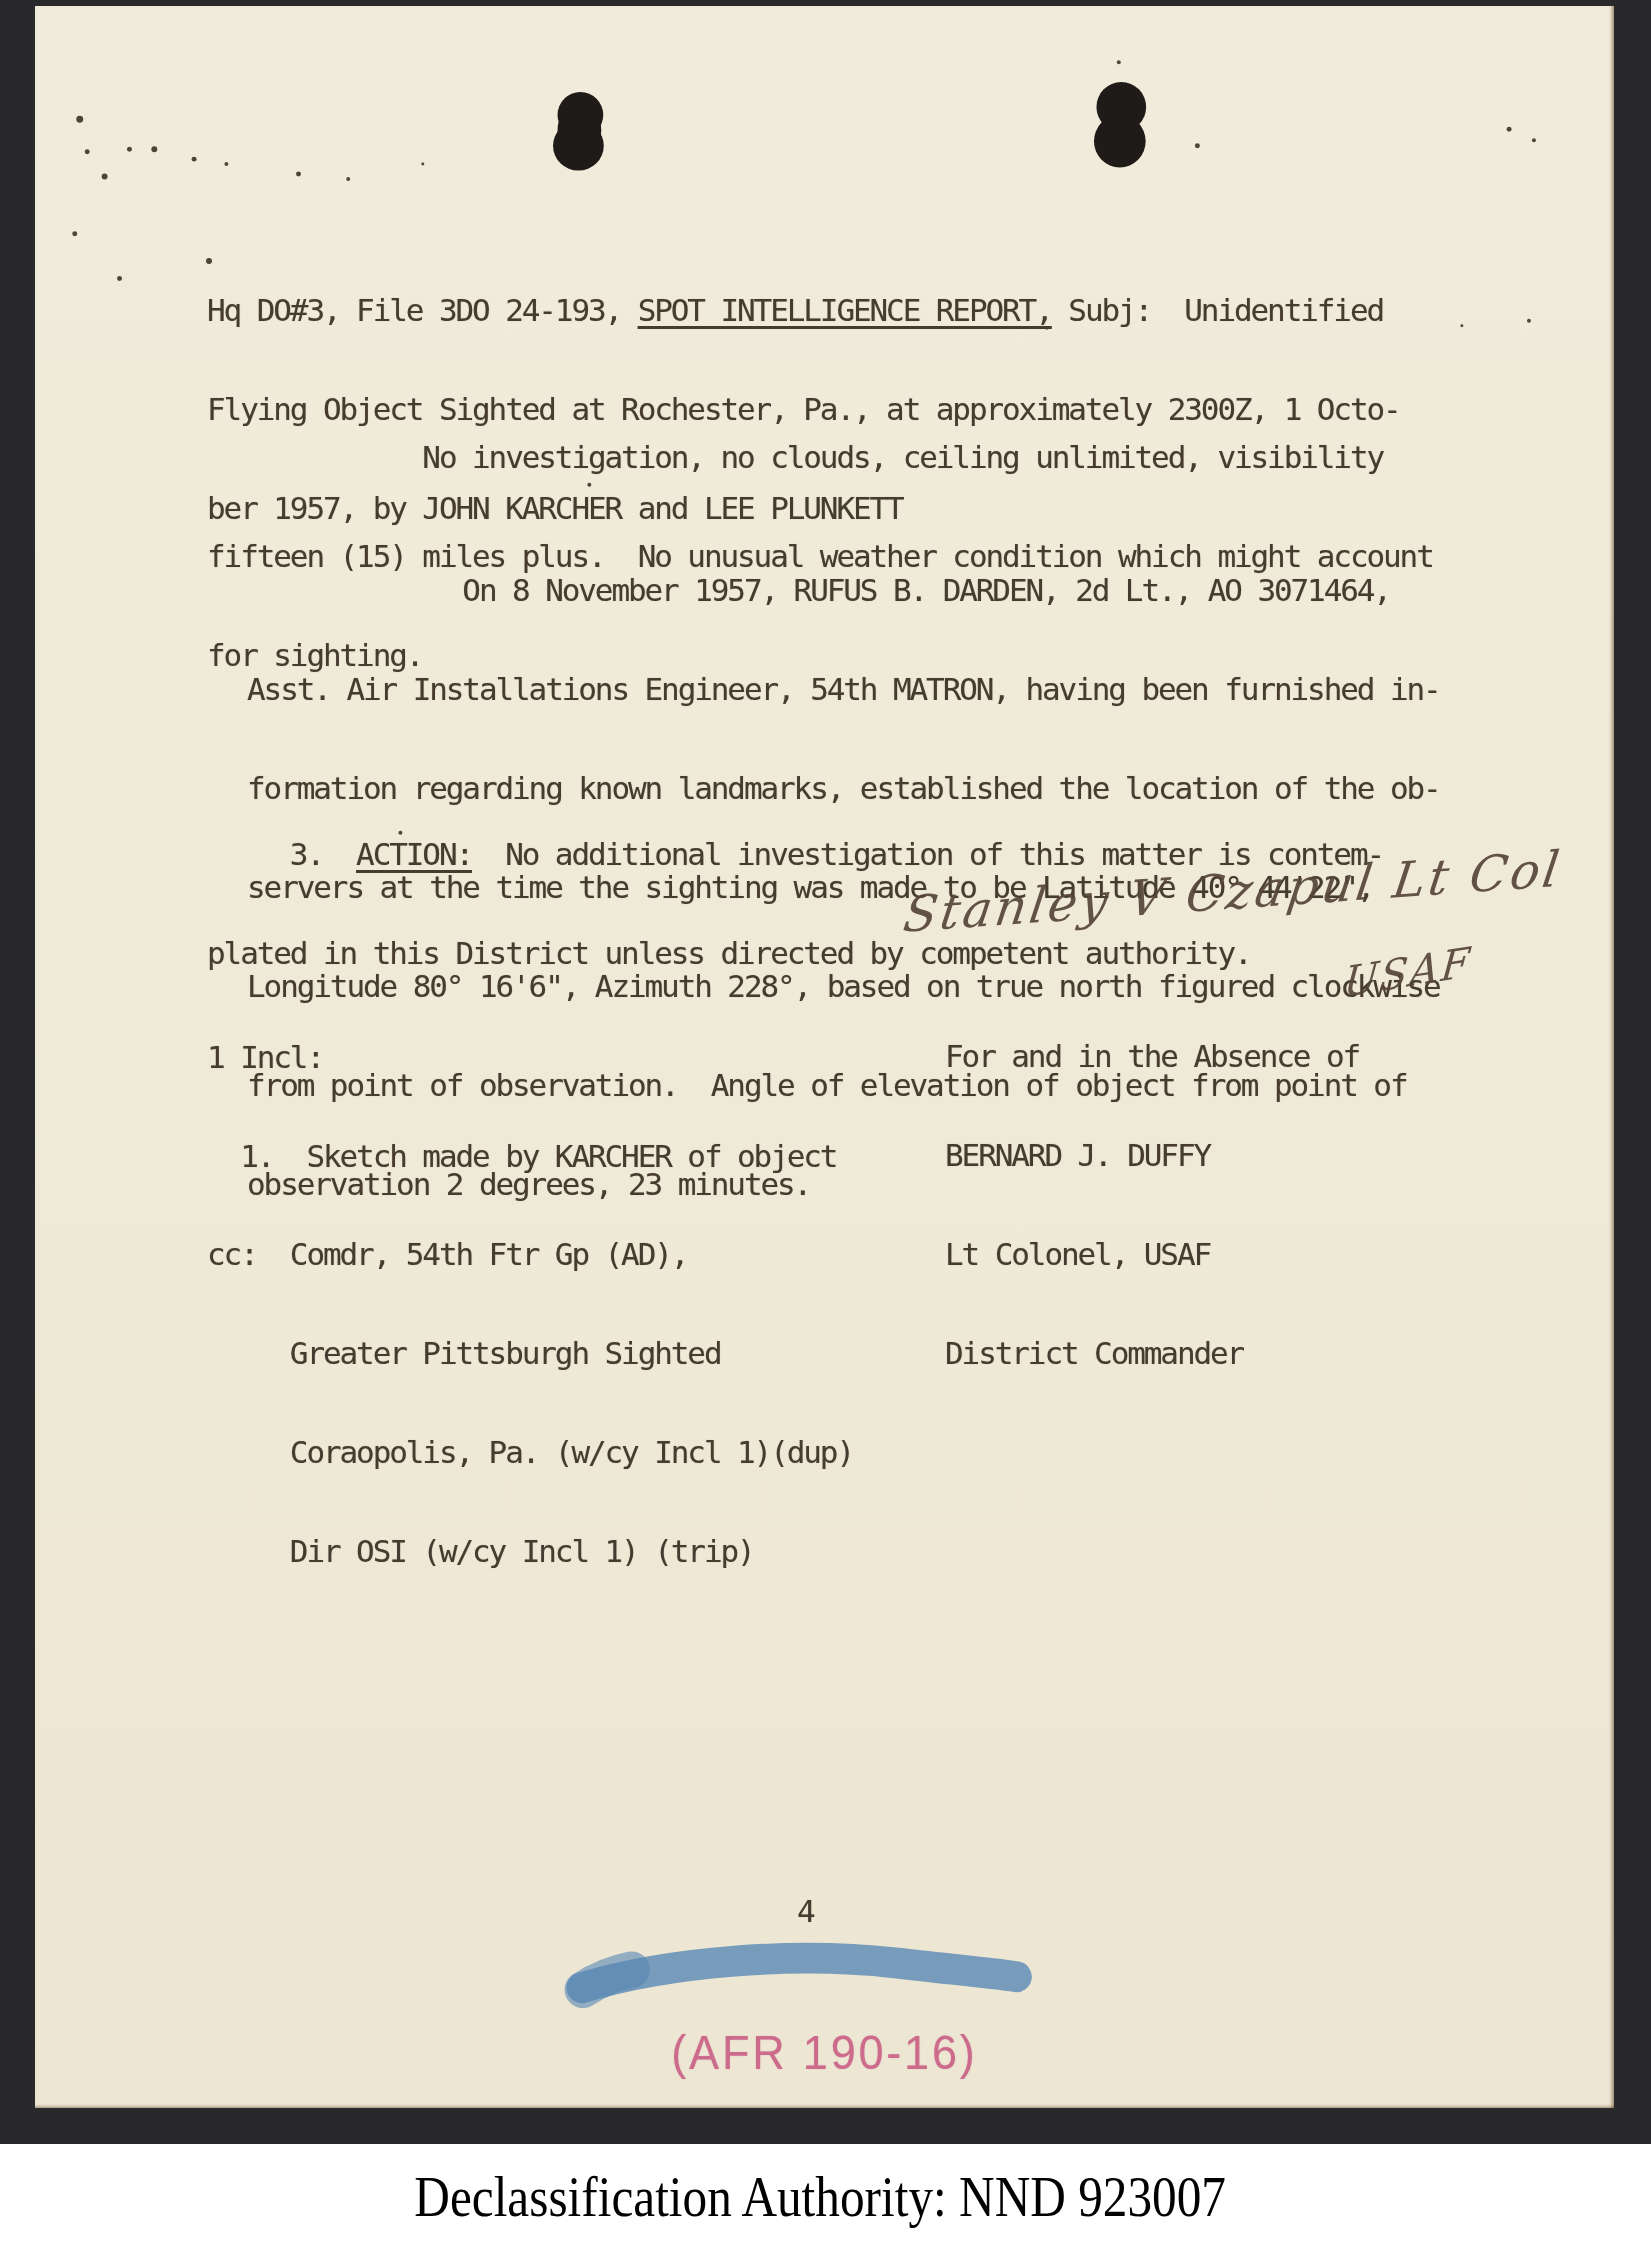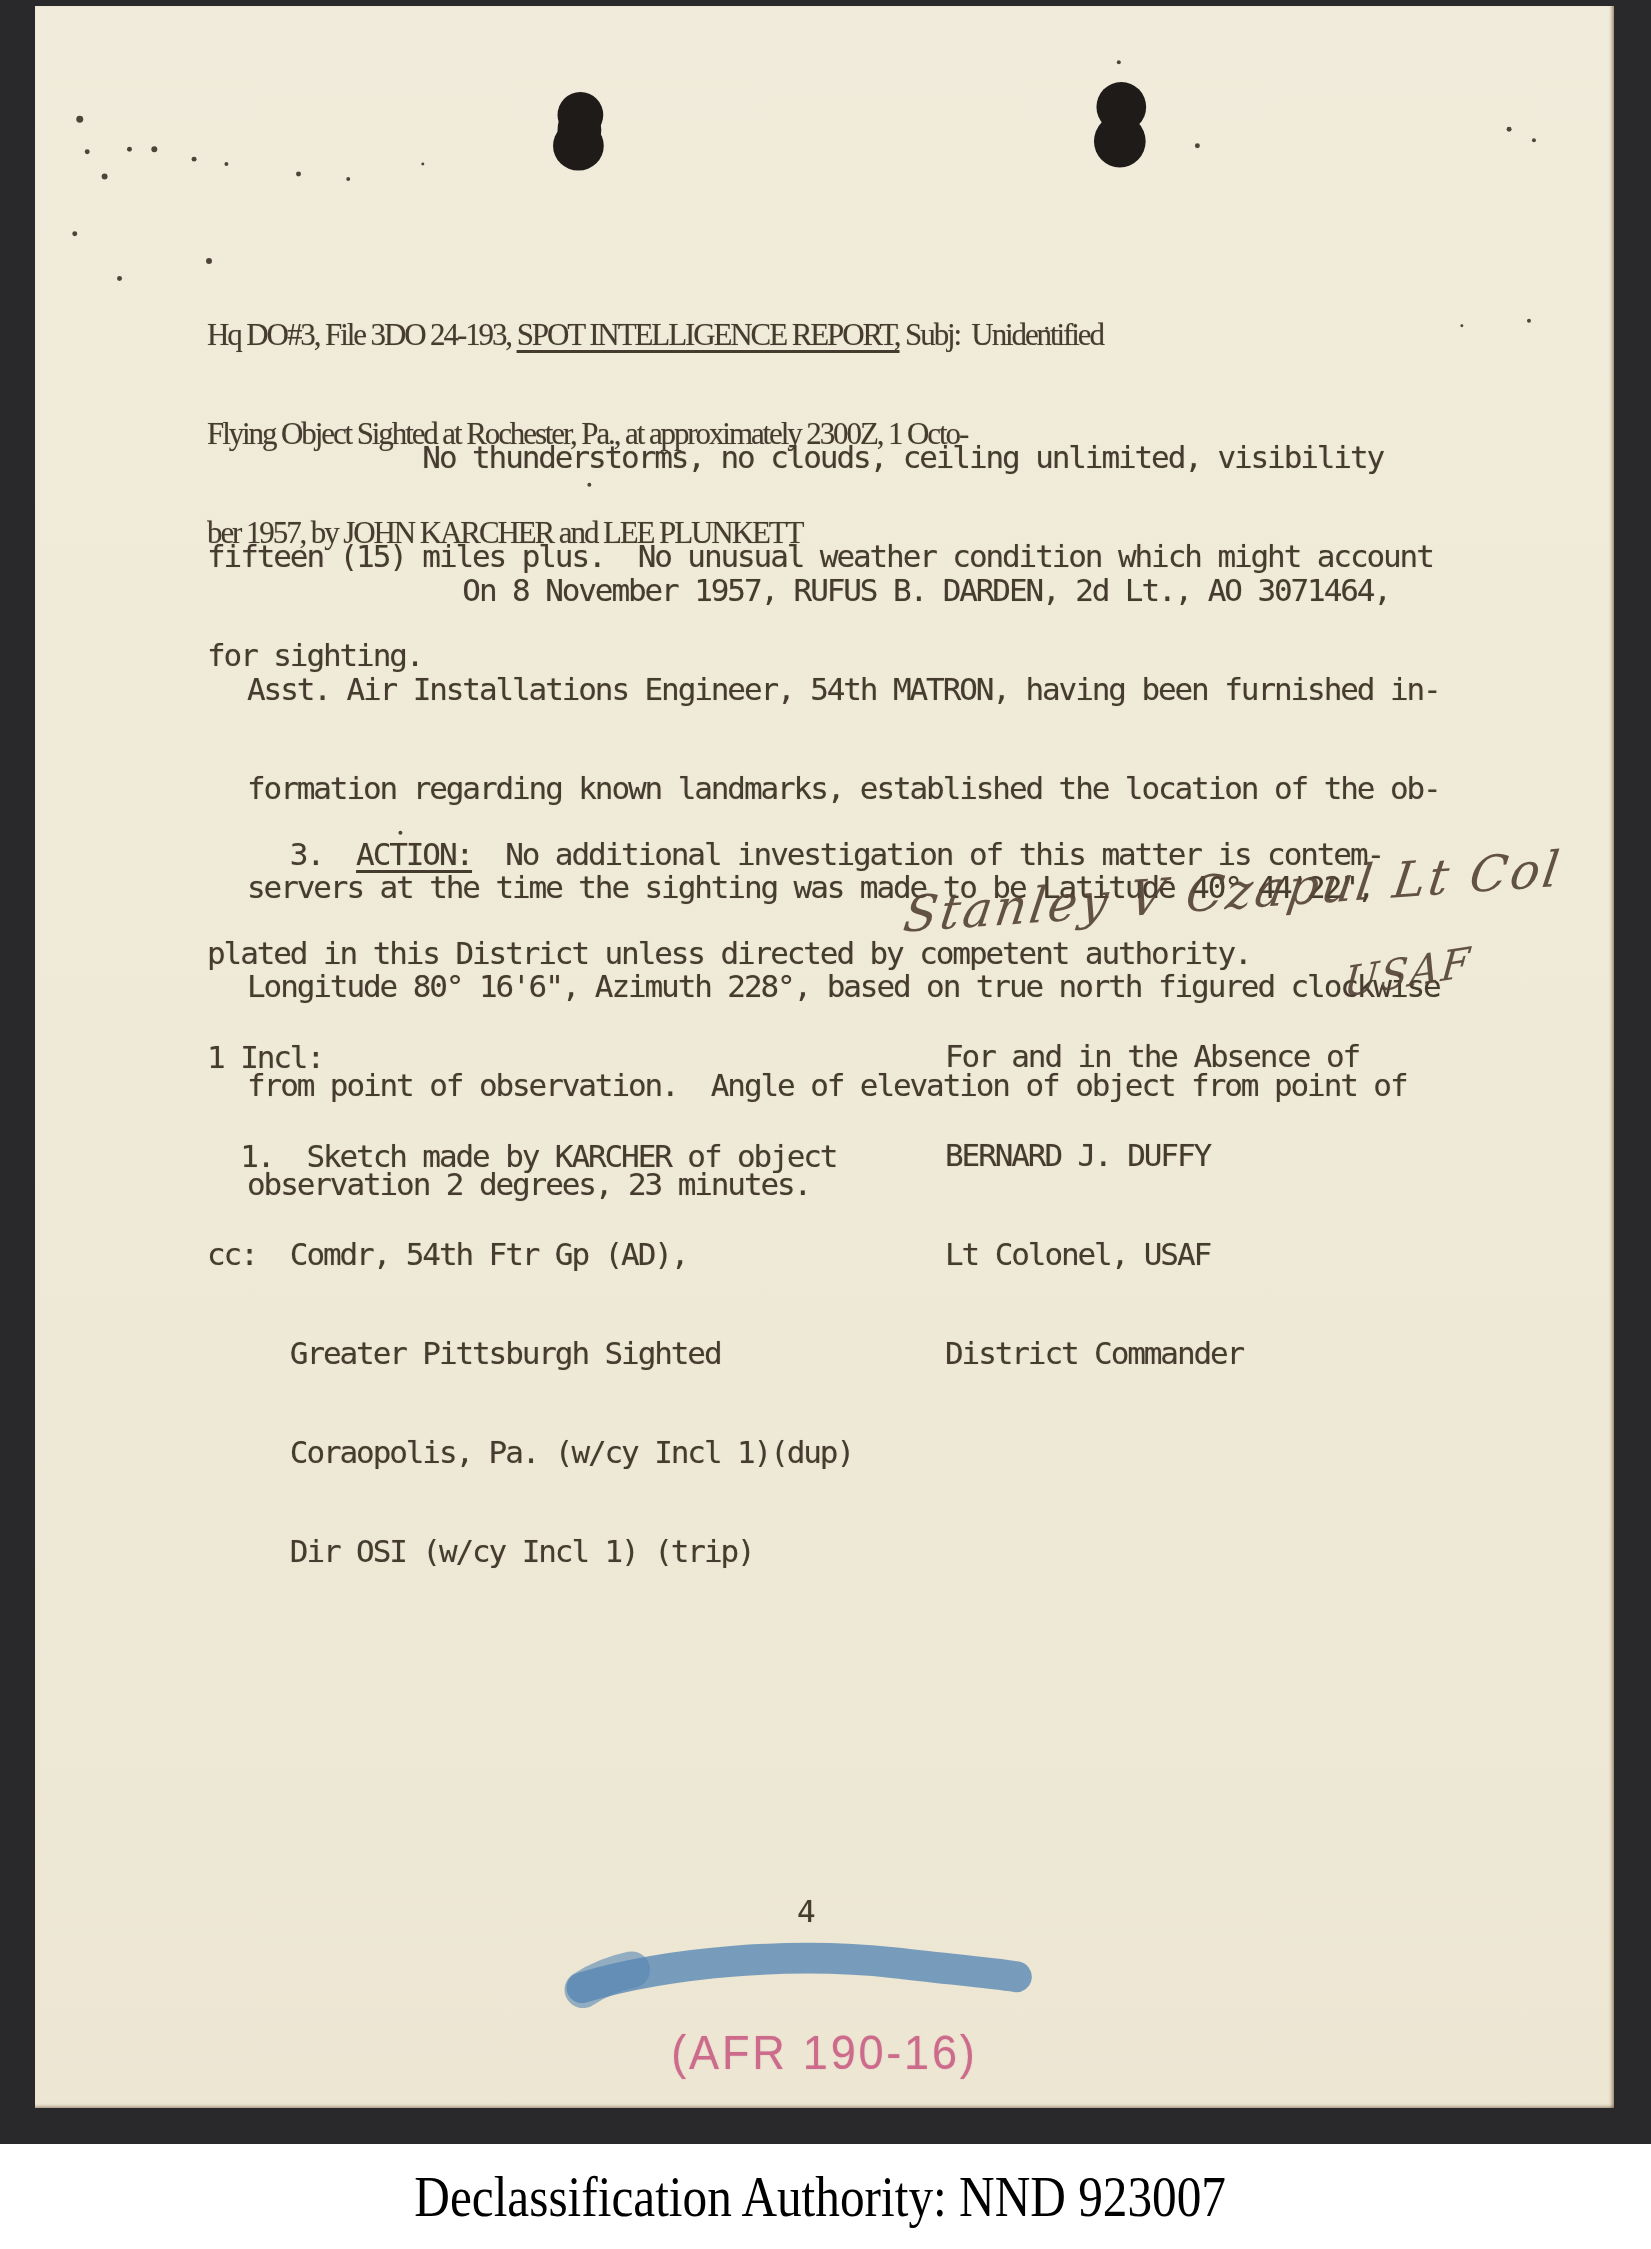--- a/index.html
+++ b/index.html
@@ -29,21 +29,21 @@
   .stamp-2 span{display:inline-block;font-size:49px;letter-spacing:3px;transform:scaleX(0.92);
     transform-origin:center;opacity:.82;text-shadow:0 0 1.5px rgba(198,81,124,.4);}
   .page-num{left:762px;top:1889px;}
   .marks-svg{position:absolute;left:0;top:0;pointer-events:none;}
   .hl-svg{position:absolute;left:0;top:0;mix-blend-mode:multiply;pointer-events:none;}
   .footer-strip{position:absolute;left:0;top:2144px;width:1640px;height:106px;background:#ffffff;
     display:flex;align-items:center;justify-content:center;}
   .footer-text{font-family:"Liberation Serif",serif;font-size:56px;color:#000;
     transform:scaleX(0.88);transform-origin:center;white-space:nowrap;}
   
-  .p1{left:172px;top:246px;font-family:Liberation Serif, serif;}
+  .p1{left:172px;top:222px;}
   .p2{left:172px;top:369px;}
   .p3{left:172px;top:502px;margin-left:40px;}
   .p4{left:172px;top:766px;}
   .encl{left:172px;top:969px;}
   .sigblk{left:910px;top:968px;}
   .ccblk{left:172px;top:1166px;}
 </style>
 </head>
 <body>
 
@@ -88,21 +88,21 @@
       </g>
     </svg>
 
     <div class="typed p1">
       <div class="line"><span>Hq DO#3, File 3DO 24-193, </span><span class="ul">SPOT INTELLIGENCE REPORT,</span><span> Subj:  Unidentified</span></div>
       <div class="line">Flying Object Sighted at Rochester, Pa., at approximately 2300Z, 1 Octo-</div>
       <div class="line">ber 1957, by JOHN KARCHER and LEE PLUNKETT</div>
     </div>
 
     <div class="typed p2">
-      <div class="line">             No thunderstorms, no clouds, ceiling unlimited, visibility</div>
+      <div class="line">             No investigation, no clouds, ceiling unlimited, visibility</div>
       <div class="line">fifteen (15) miles plus.  No unusual weather condition which might account</div>
       <div class="line">for sighting.</div>
     </div>
 
     <div class="typed p3">
       <div class="line">             On 8 November 1957, RUFUS B. DARDEN, 2d Lt., AO 3071464,</div>
       <div class="line">Asst. Air Installations Engineer, 54th MATRON, having been furnished in-</div>
       <div class="line">formation regarding known landmarks, established the location of the ob-</div>
       <div class="line">servers at the time the sighting was made to be Latitude 40° 44'22",</div>
       <div class="line">Longitude 80° 16'6", Azimuth 228°, based on true north figured clockwise</div>

